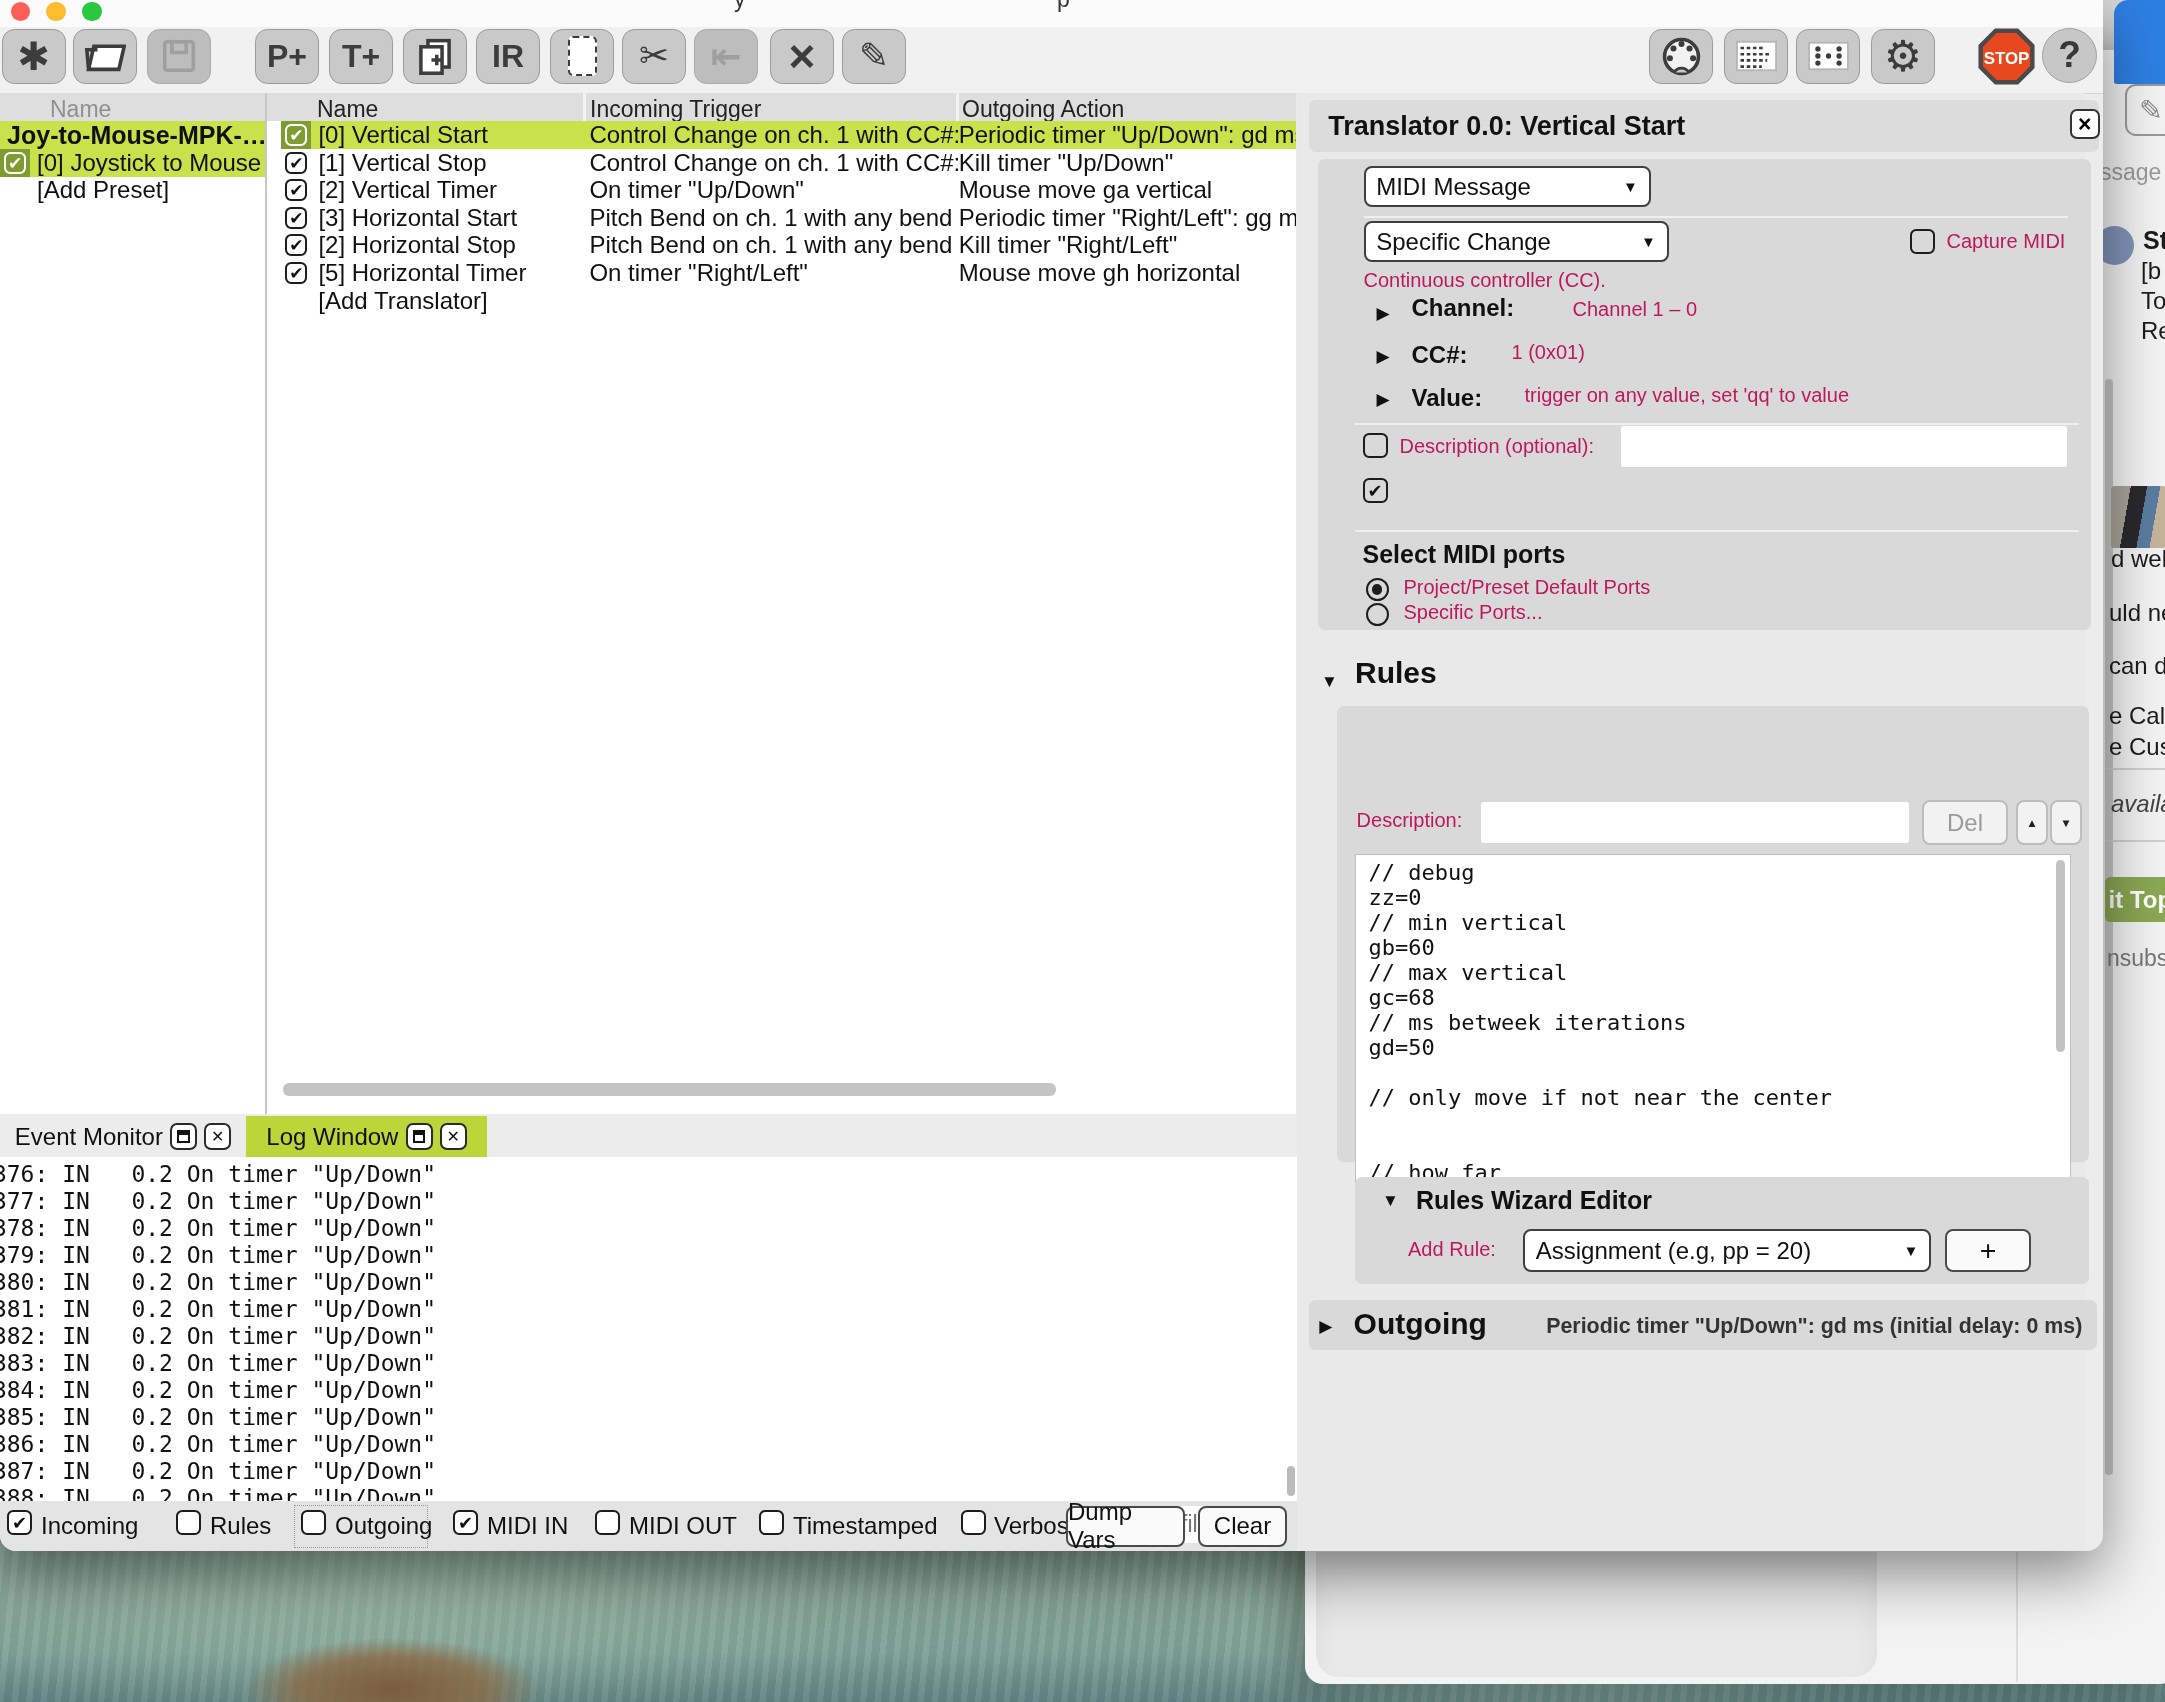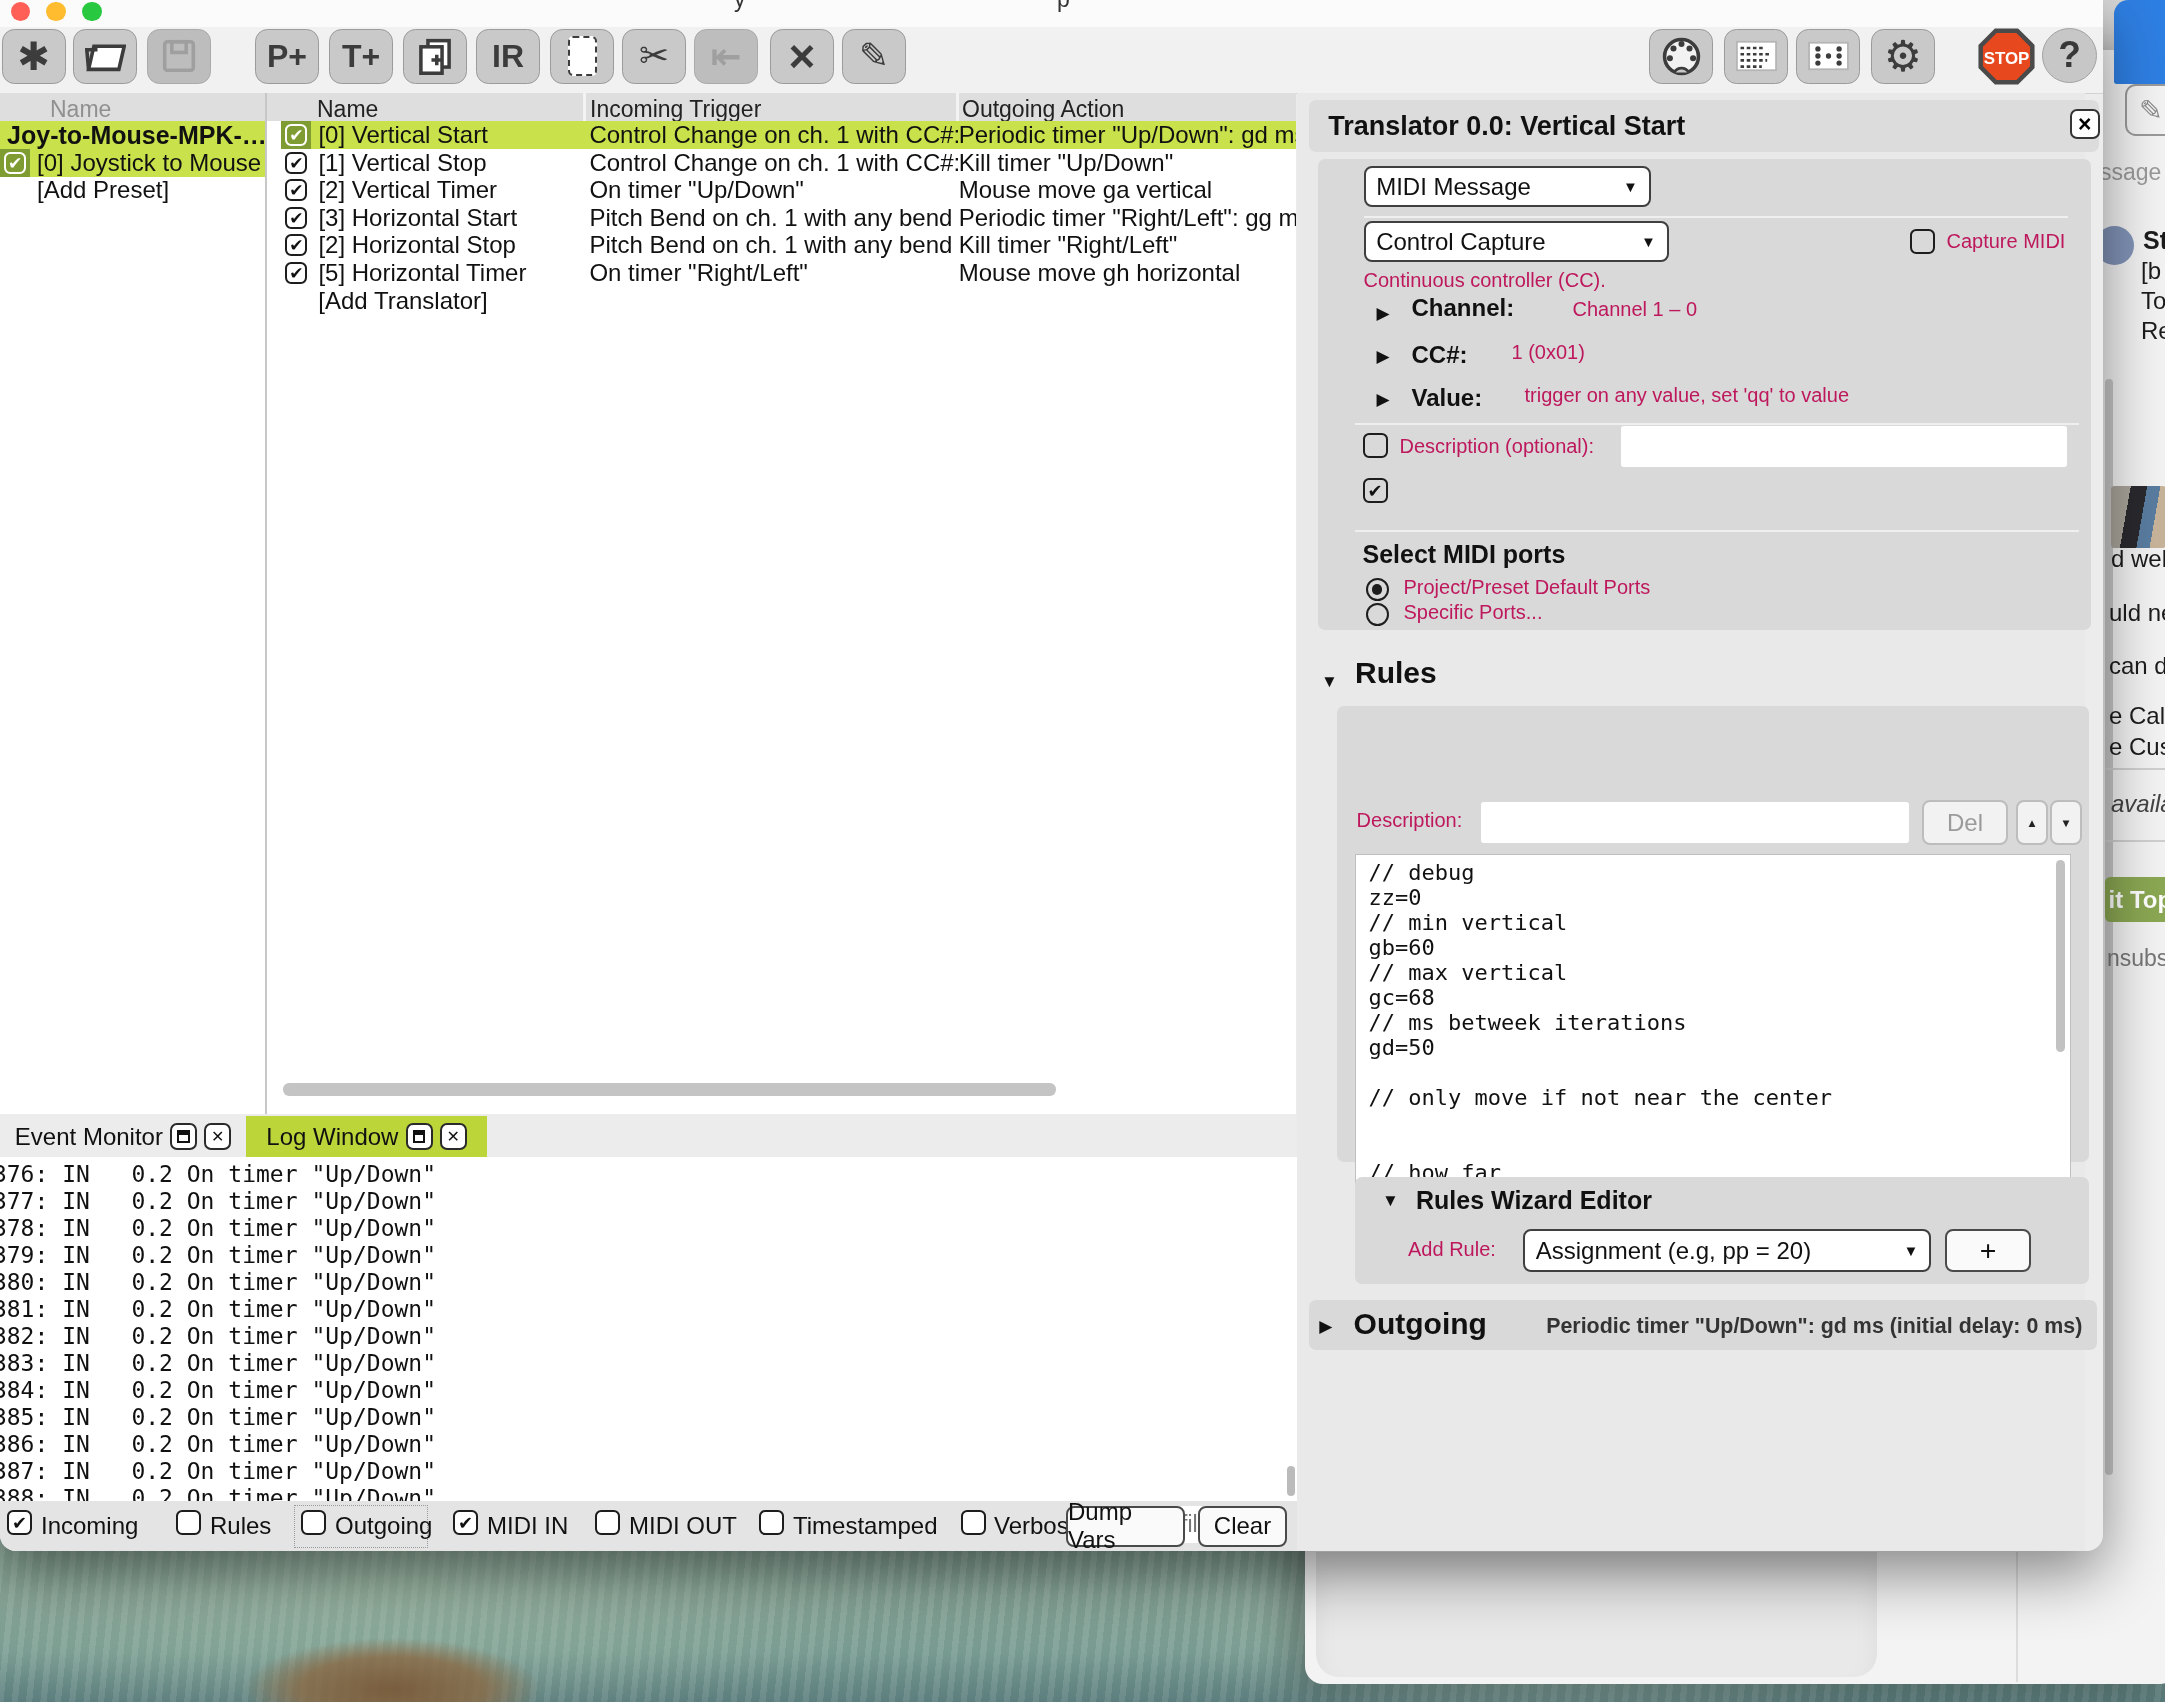--- a/index.html
+++ b/index.html
@@ -317,21 +317,21 @@
               box-sizing:border-box;">×</span>
       </div>
 
       <div class="card" style="left:20.5px;top:66px;width:773px;height:471px;">
         <div class="dd" style="left:46px;top:7.1px;width:287px;height:41px;">
           <span>MIDI Message</span>
           <span class="arr">▼</span>
         </div>
         <div class="sep" style="left:46px;top:57px;width:704px;"></div>
         <div class="dd" style="left:46px;top:62px;width:305px;height:41px;">
-          <span>Control Capture</span>
+          <span>Specific Change</span>
           <span class="arr">▼</span>
         </div>
         <div class="ckbox" style="left:592px;top:70px;"></div>
         <div class="lbl" style="left:629px;top:71px;">Capture MIDI</div>
         <div class="lbl" style="left:46px;top:110px;">Continuous controller (CC).</div>
 
         <div class="tri" style="left:59px;top:144px;">▶</div>
         <div class="blbl" style="left:94px;top:135px;">Channel:</div>
         <div class="lbl" style="left:255px;top:139px;">Channel 1  –  0</div>
 

